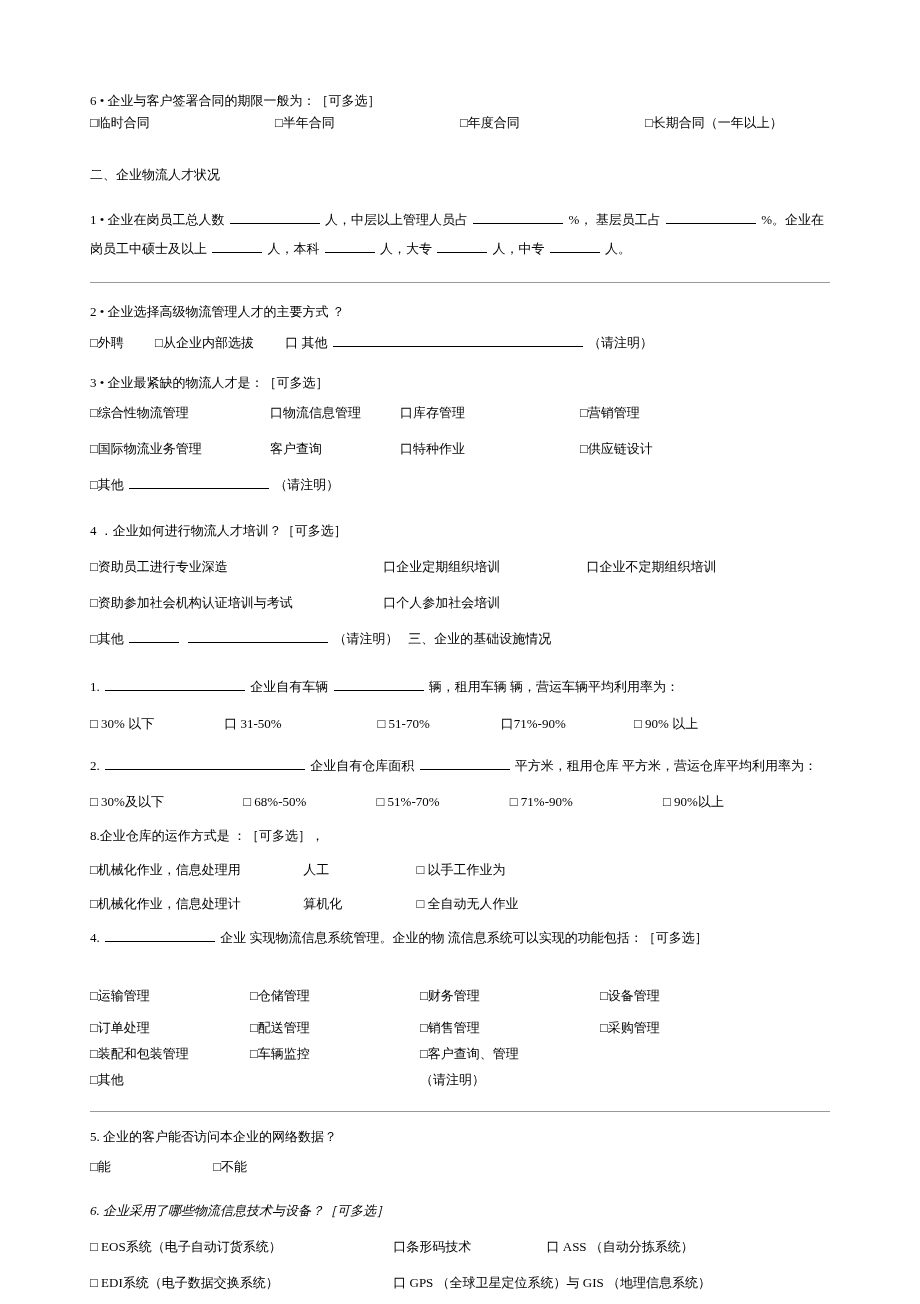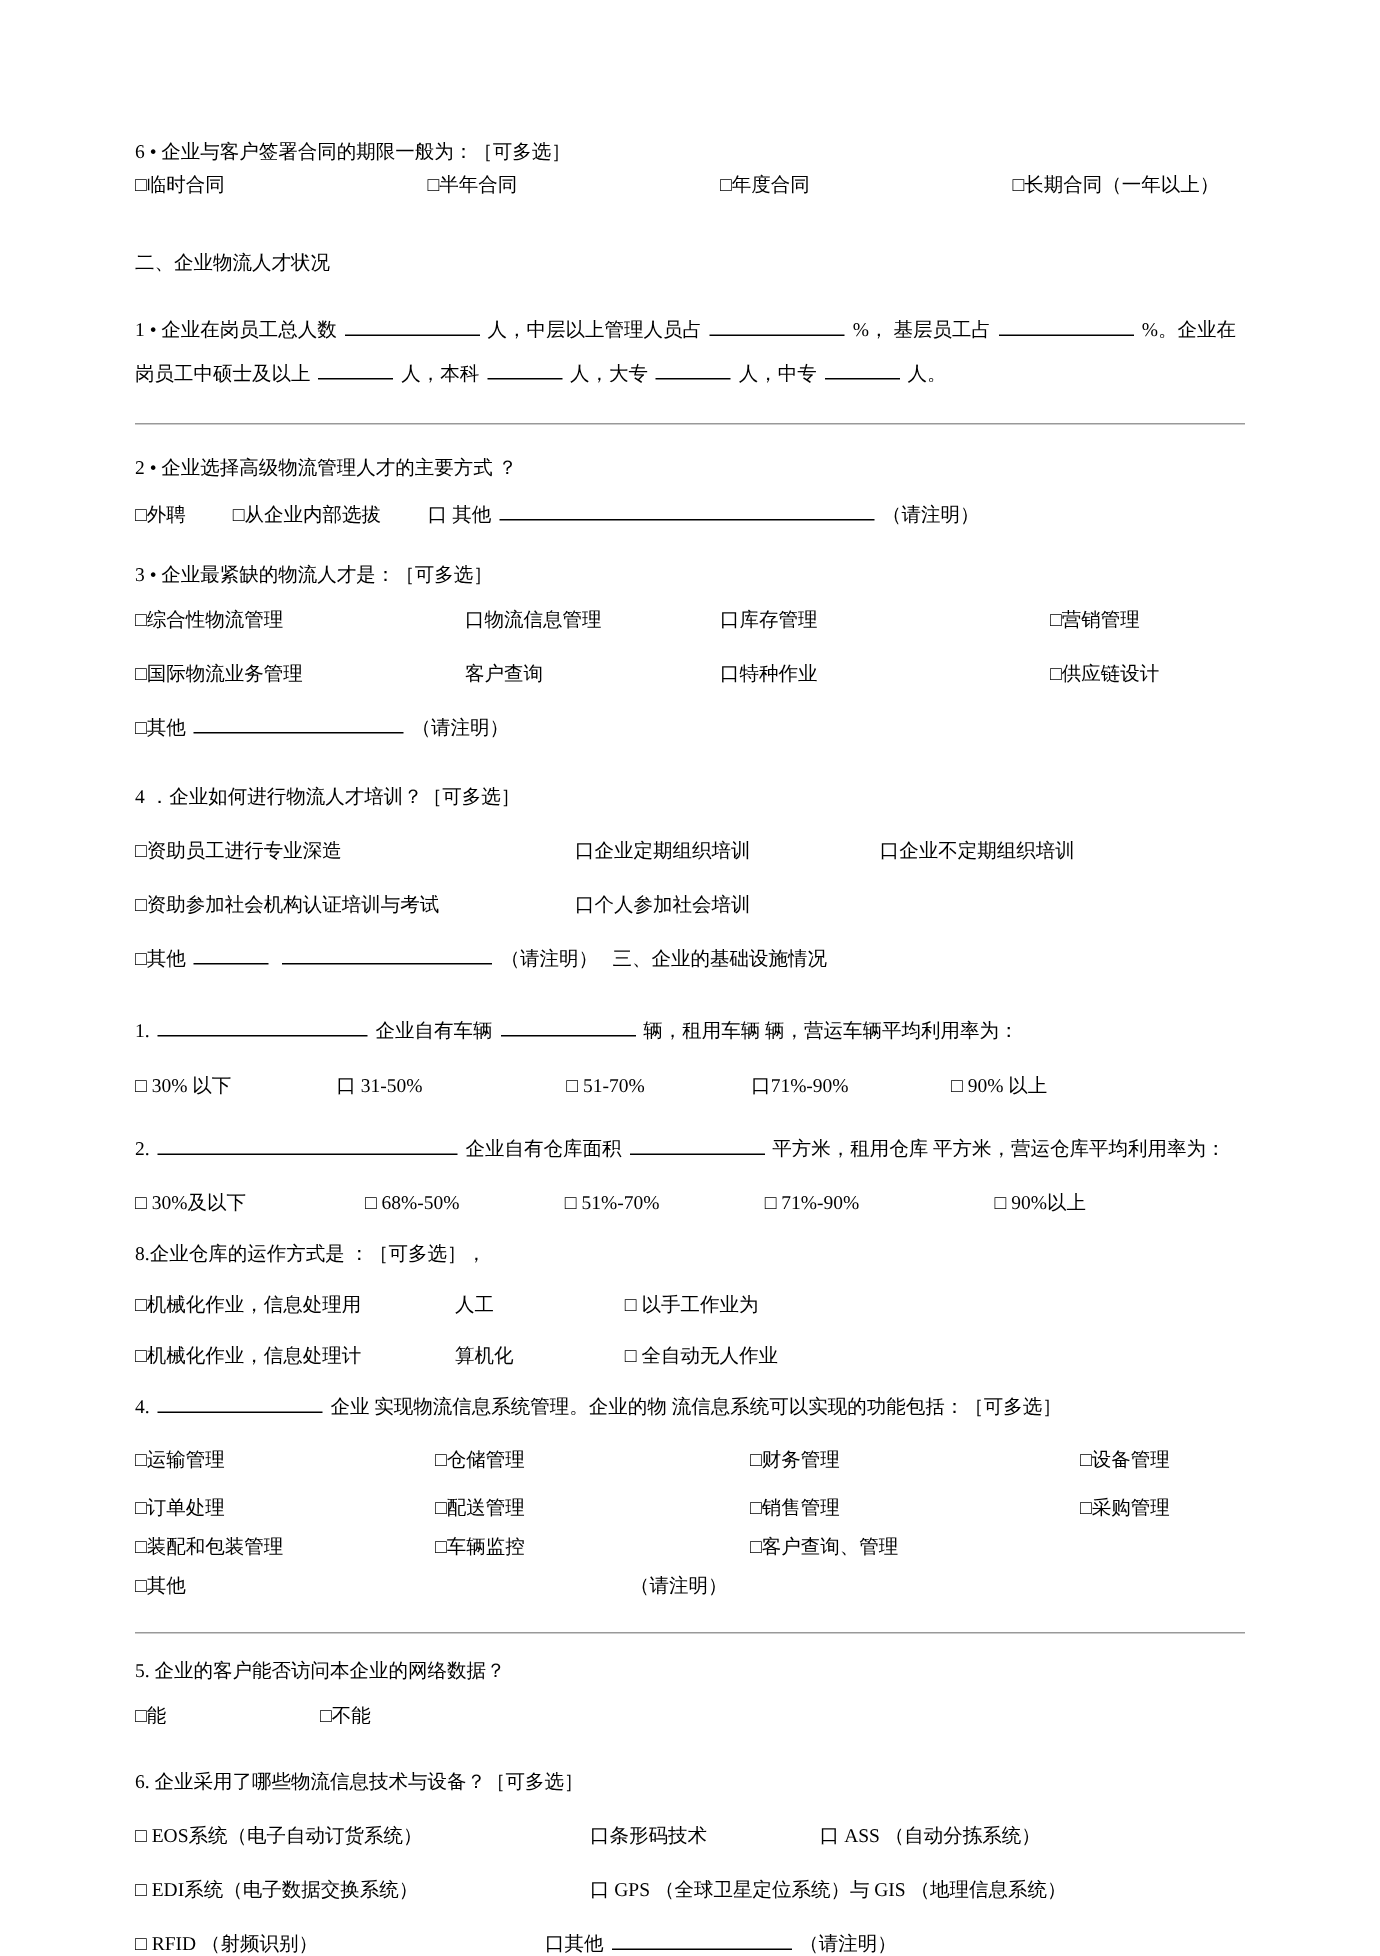--- a/index.html
+++ b/index.html
@@ -22,21 +22,21 @@
       min-width: 70px;
       height: 1em;
       vertical-align: baseline;
       margin: 0 2px;
     }
     .u-short { min-width: 50px; }
     .u-med { min-width: 90px; }
     .u-long { min-width: 140px; }
     .u-xlong { min-width: 200px; }
     .row { margin-bottom: 10px; }
-    .grid4 { display: flex; gap: 40px; }
+    .grid4 { display: flex; }
     .col { flex: 1; }
     .underlined-block {
       border-bottom: 1px solid #999;
       padding-bottom: 19px;
       margin-bottom: 6px;
     }
     .tight { margin-top: 4px; margin-bottom: 4px; }
   </style>
 </head>
 <body>
@@ -158,21 +158,21 @@
   <span style="display:inline-block;width:110px;">算机化</span>
   <span>□ 全自动无人作业</span>
 </div>
 
 <div class="row" style="margin-top:12px;">
   <span>4.</span>
   <span class="u-underline u-med" style="min-width:110px;"></span>
   <span>企业    实现物流信息系统管理。企业的物  流信息系统可以实现的功能包括：［可多选］</span>
 </div>
 
-<div class="grid4 tight" style="margin-top:13px;">
+<div class="grid4 tight" style="margin-top:36px;">
   <span style="width:160px;">□运输管理</span>
   <span style="width:170px;">□仓储管理</span>
   <span style="width:180px;">□财务管理</span>
   <span>□设备管理</span>
 </div>
 <div class="grid4 tight" style="margin-top:10px;">
   <span style="width:160px;">□订单处理</span>
   <span style="width:170px;">□配送管理</span>
   <span style="width:180px;">□销售管理</span>
   <span>□采购管理</span>
@@ -187,21 +187,21 @@
   <span style="width:330px;">□其他</span>
   <span>（请注明）</span>
 </div>
 
 <div class="q-title" style="margin-top:14px;">5.    企业的客户能否访问本企业的网络数据？</div>
 <div class="row">
   <span style="display:inline-block;width:120px;">□能</span>
   <span>□不能</span>
 </div>
 
-<div class="q-title" style="margin-top:22px;">6.    企业采用了哪些物流信息技术与设备？［可多选］</div>
+<div class="q-title" style="margin-top:22px;font-style:italic;">6.    企业采用了哪些物流信息技术与设备？［可多选］</div>
 <div class="row" style="margin-top:14px;">
   <span style="display:inline-block;width:300px;">□    EOS系统（电子自动订货系统）</span>
   <span style="display:inline-block;width:150px;">口条形码技术</span>
   <span>口 ASS （自动分拣系统）</span>
 </div>
 <div class="row" style="margin-top:14px;">
   <span style="display:inline-block;width:300px;">□    EDI系统（电子数据交换系统）</span>
   <span>口 GPS （全球卫星定位系统）与 GIS （地理信息系统）</span>
 </div>
 <div class="row" style="margin-top:14px;">

